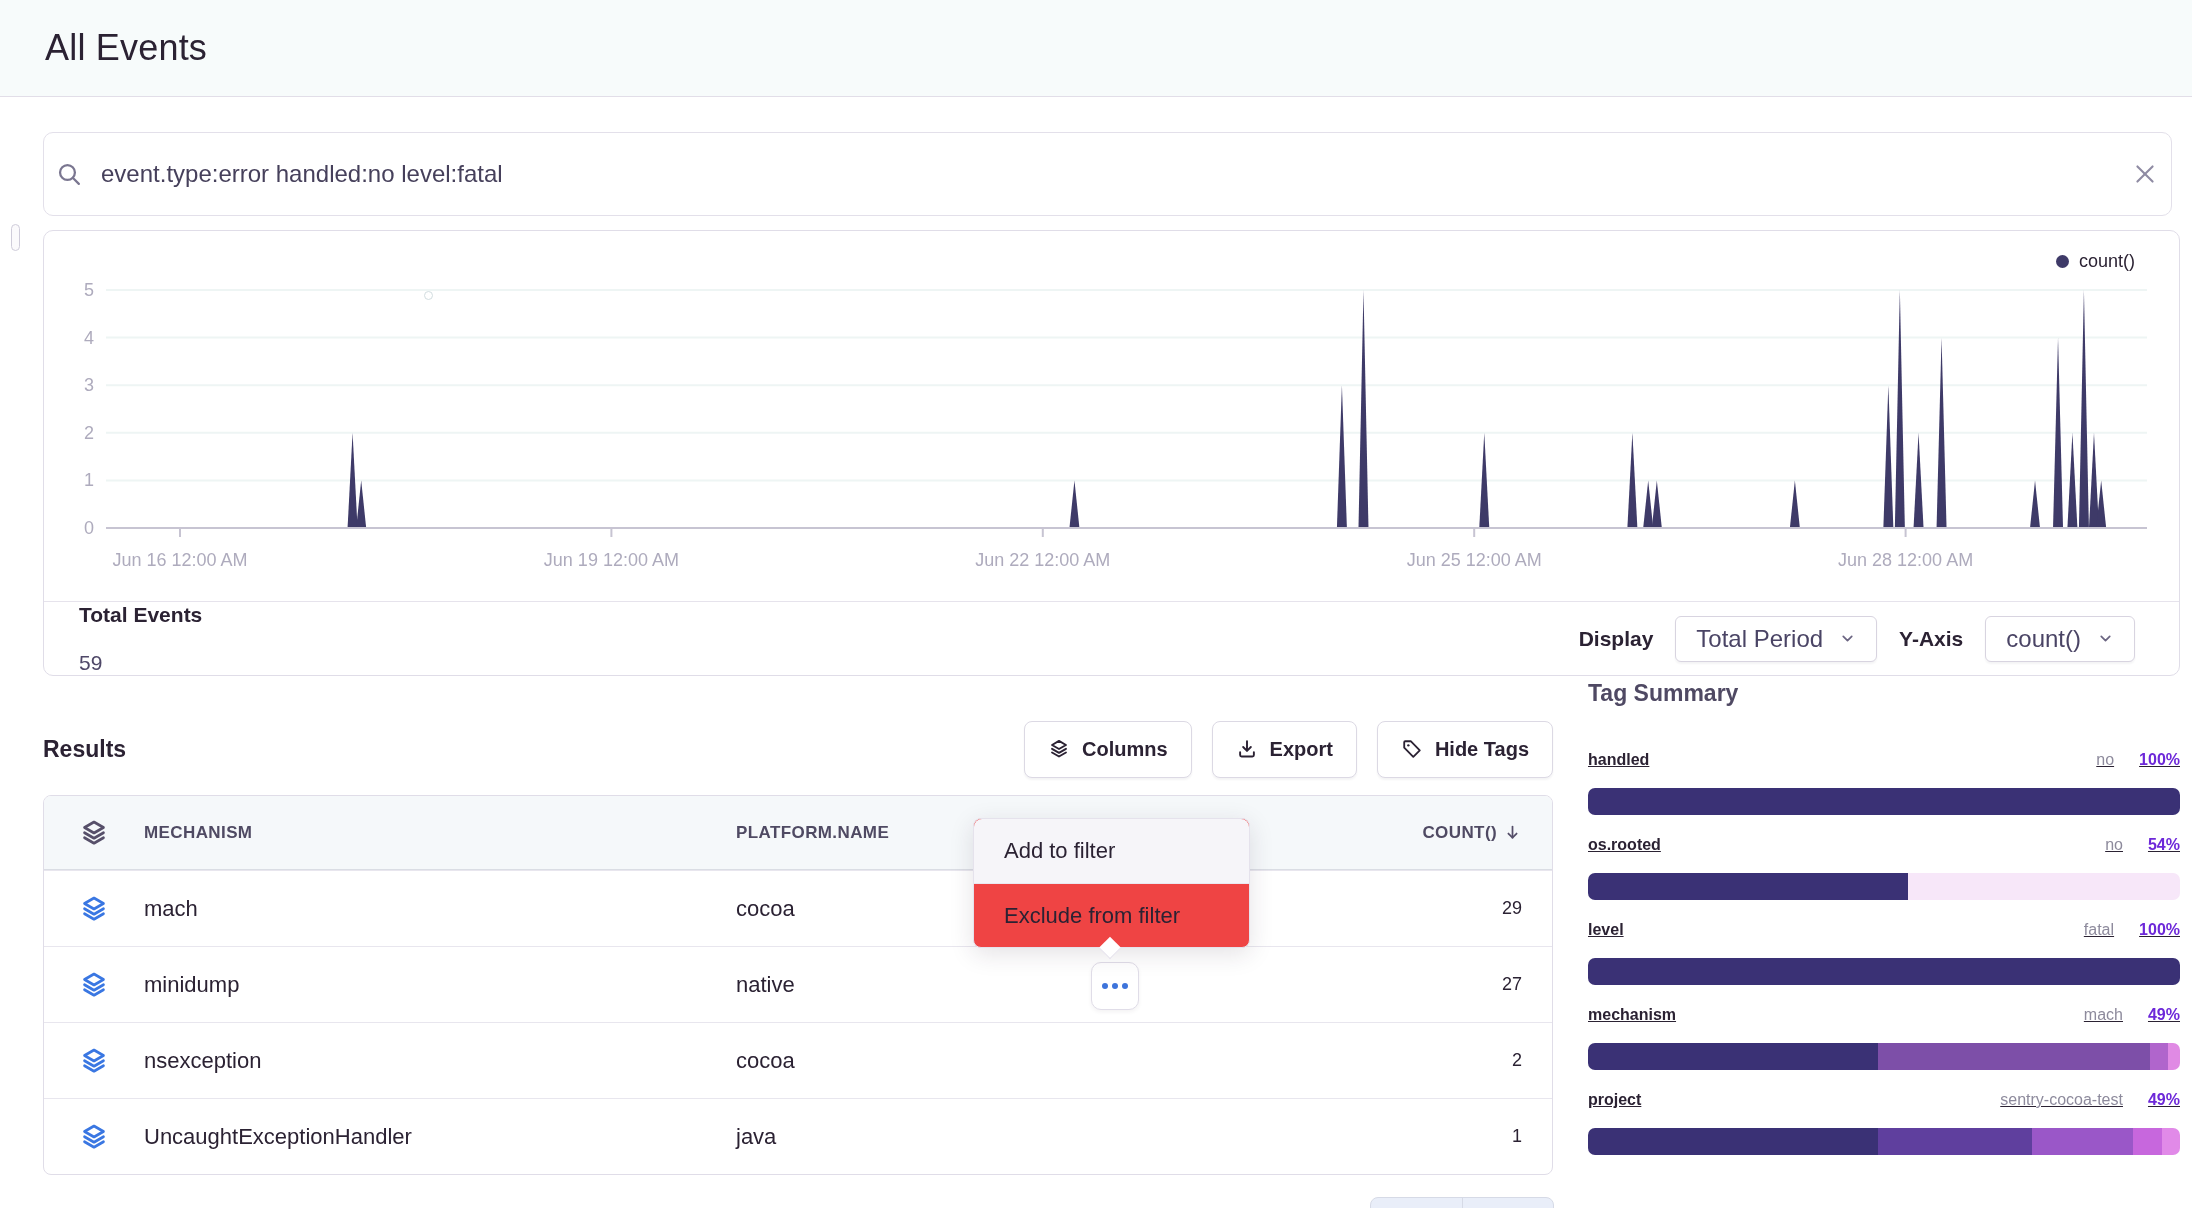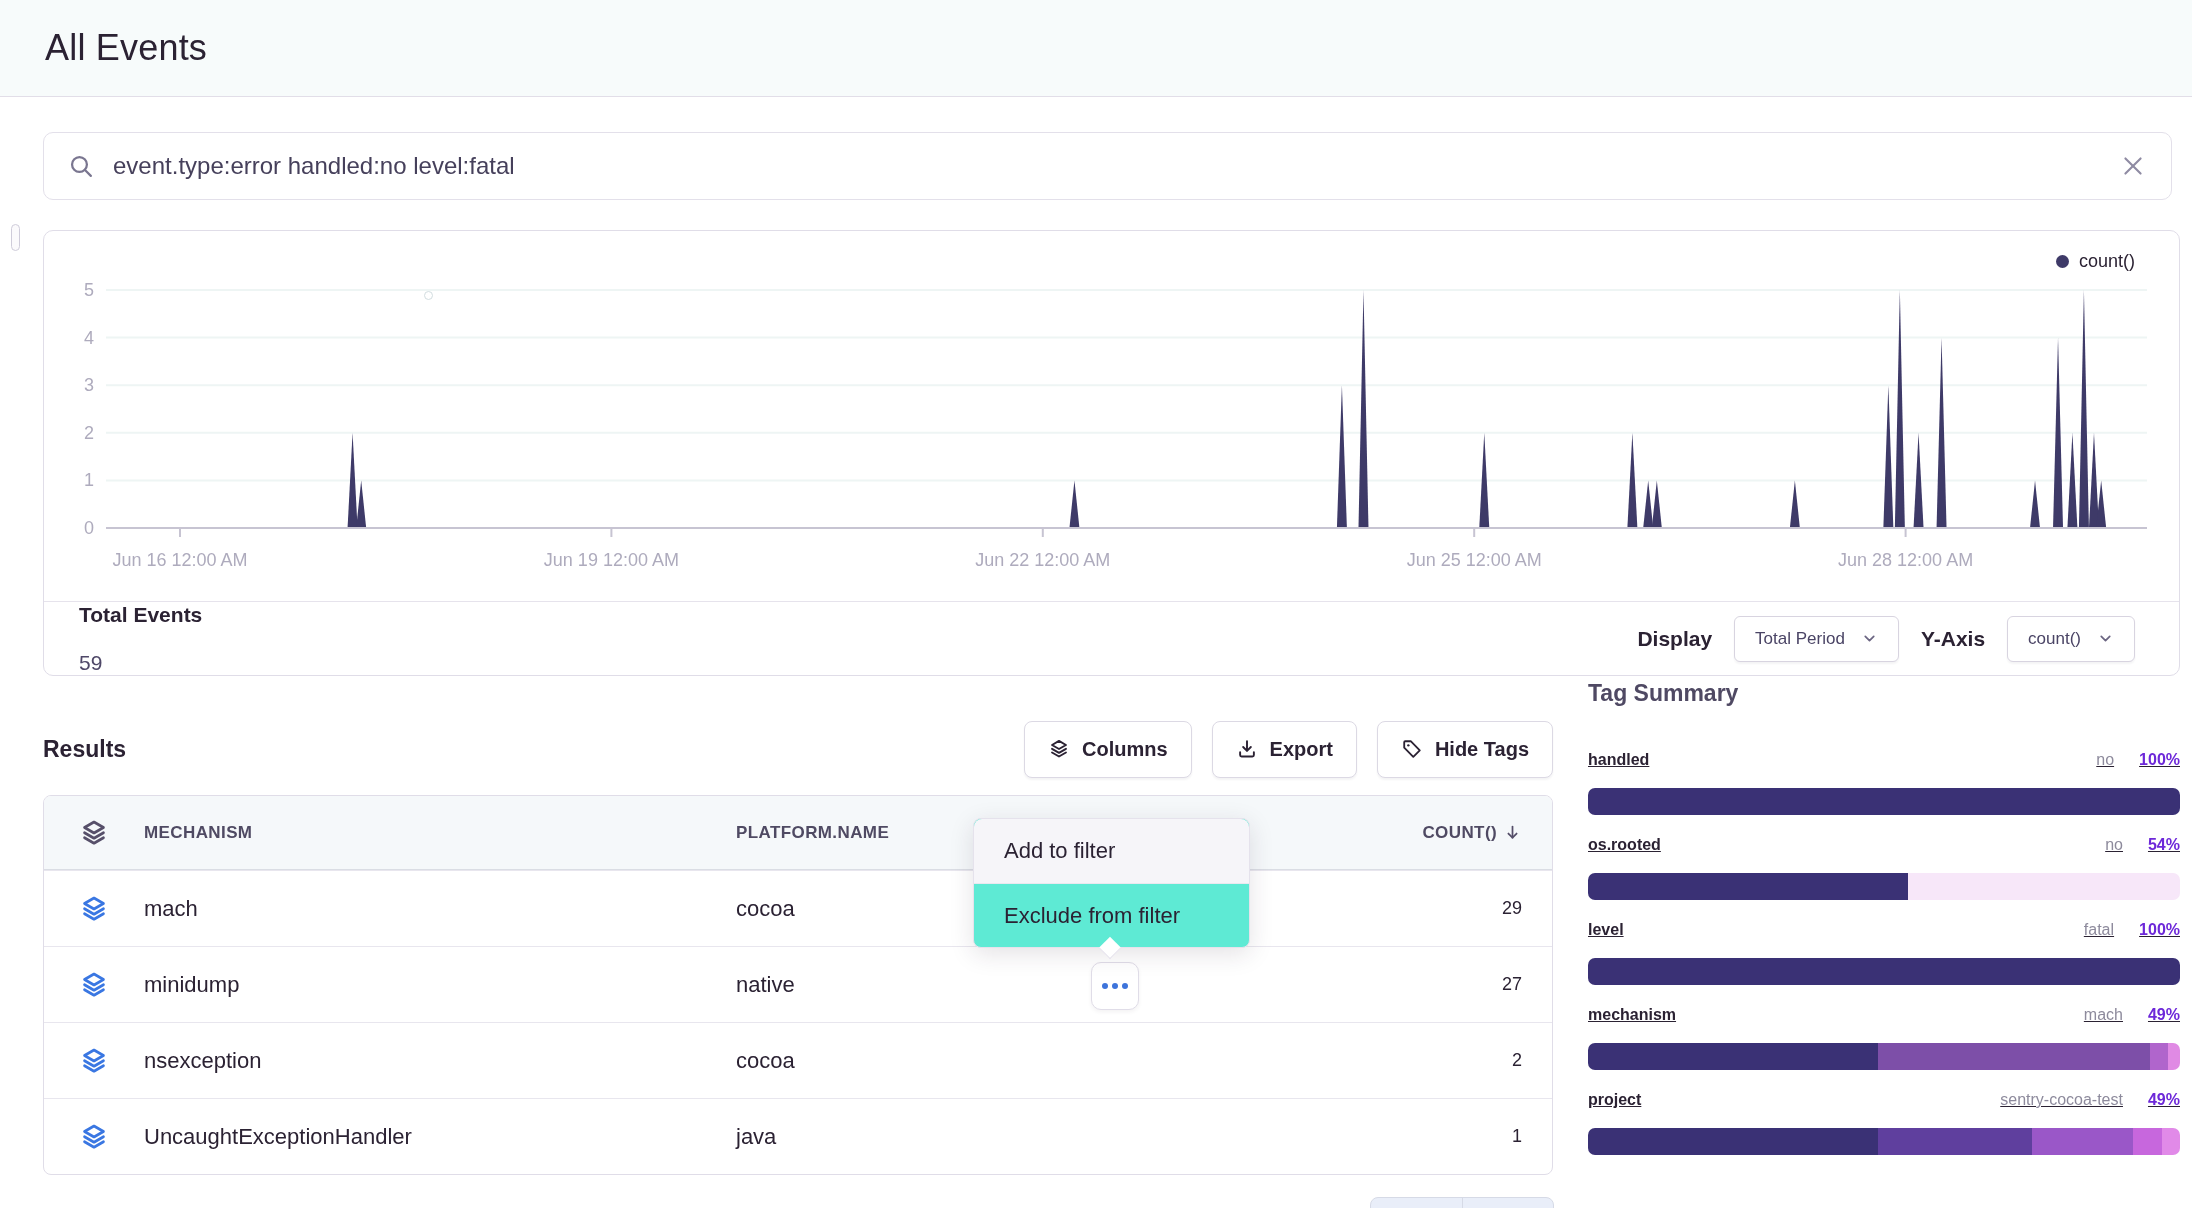--- a/index.html
+++ b/index.html
@@ -7,23 +7,23 @@
   .screen { position: relative; width: 2192px; height: 1208px; background: #fff;
             color: #2b2233; overflow: hidden; }
 
   
   .page-header { position: absolute; left: 0; top: 0; width: 2192px; height: 97px;
                  background: #f7fbfb; border-bottom: 1px solid #e2dee8;
                  display: flex; align-items: center; padding-left: 45px; }
   .page-title { font-size: 36px; font-weight: 400; color: #2b2233; letter-spacing: .2px; }
 
   
-  .search-bar { position: absolute; left: 43px; top: 132px; width: 2129px; height: 68px;
+  .search-bar { position: absolute; left: 43px; top: 132px; width: 2129px; height: 84px;
                 border: 1px solid #e3e0ea; border-radius: 10px; background: #fff;
-                display: flex; align-items: center; gap: 18px; padding: 0 24px; }
+                display: flex; align-items: center; gap: 18px; padding: 0 12px; }
   .search-query { flex: 1; font-size: 24px; color: #46405b; }
   .icon-svg { display: block; }
 
   .left-pill { position: absolute; left: 11px; top: 224px; width: 9px; height: 27px;
                border: 1px solid #cfccda; border-radius: 5px; background: #fbfafc; }
 
   
   .chart-panel { position: absolute; left: 43px; top: 230px; width: 2137px; height: 446px;
                  border: 1px solid #e0dde8; border-radius: 10px; background: #fff; }
   #chart-svg { position: absolute; left: 0; top: 0; width: 2135px; height: 372px; }
@@ -34,21 +34,21 @@
   .stray-marker { position: absolute; left: 380px; top: 60px; width: 9px; height: 9px;
                   border: 1.5px solid #d2dde0; border-radius: 50%; }
   .chart-footer { position: absolute; left: 0; right: 0; top: 370px; height: 74px;
                   border-top: 1px solid #e6e3ec; display: flex; align-items: center;
                   justify-content: space-between; padding: 0 44px 0 35px; }
   .cf-left { display: flex; align-items: baseline; gap: 24px; font-size: 21px; flex-direction: column; }
   .blabel { font-weight: 700; color: #2b2233; font-size: 21px; }
   .total-num { color: #4f4868; font-size: 21px; }
   .cf-right { display: flex; align-items: center; gap: 22px; }
   .dd { height: 46px; border: 1px solid #d8d4e0; border-radius: 6px; background: #fff;
-        display: flex; align-items: center; gap: 16px; padding: 0 20px; font-size: 17px;
+        display: flex; align-items: center; gap: 16px; padding: 0 20px; font-size: 24px;
         color: #4a4465; font-family: inherit; cursor: pointer;
         box-shadow: 0 2px 2px rgba(43,34,51,.05); }
 
   
   .results-head { position: absolute; left: 43px; top: 718px; width: 1510px; height: 62px;
                   display: flex; align-items: center; justify-content: space-between; }
   .h2 { font-size: 23px; font-weight: 700; color: #2b2233; }
   .toolbar { display: flex; gap: 20px; }
   .tb-btn { height: 57px; border: 1px solid #dcd9e4; border-radius: 8px; background: #fff;
             display: flex; align-items: center; gap: 12px; padding: 0 23px; font-size: 20px;
@@ -64,21 +64,21 @@
   .th-count, .count-cell { display: flex; justify-content: flex-end; align-items: center;
                            gap: 6px; padding-right: 30px; }
   .icon-cell { display: flex; justify-content: center; }
   .t-row { height: 76px; border-top: 1px solid #e8e6ee; font-size: 22px; color: #2b2233; }
   .t-row:first-of-type { border-top: none; }
   .count-val { font-size: 18px; }
   .hdr-ic { color: #57506a; }
   .row-ic { color: #3a77e2; }
 
   
-  .popup { position: absolute; left: 973px; top: 818px; width: 277px; background: #5eead4;
+  .popup { position: absolute; left: 973px; top: 818px; width: 277px; background: #ef4444;
            border: 1px solid #e5e2ec; border-radius: 8px; z-index: 5;
            box-shadow: 0 6px 24px rgba(43,34,51,.13); }
   .popup-item { height: 64px; display: flex; align-items: center; padding: 0 30px;
                 font-size: 22px; color: #2b2233; cursor: pointer; }
   .popup-item.hl { background: #f6f5f9; border-radius: 8px 8px 0 0; }
   .popup-item + .popup-item { border-top: 1px solid #eae8f0; }
   .caret { position: absolute; left: 128px; bottom: -9px; width: 16px; height: 16px;
            background: #fff; border-right: 1px solid #e5e2ec; border-bottom: 1px solid #e5e2ec;
            transform: rotate(45deg); }
   .dots-btn { position: absolute; left: 1091px; top: 962px; width: 48px; height: 48px;

